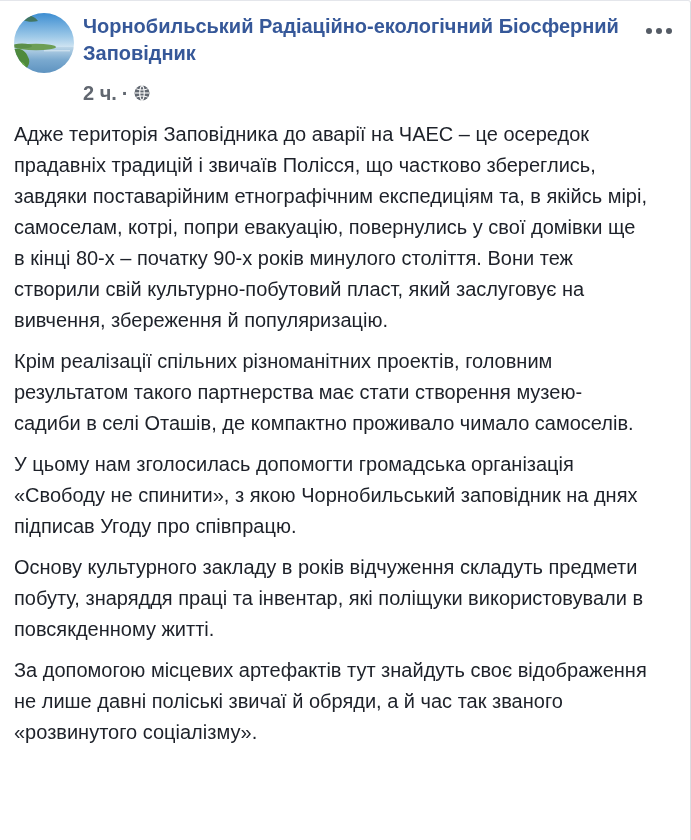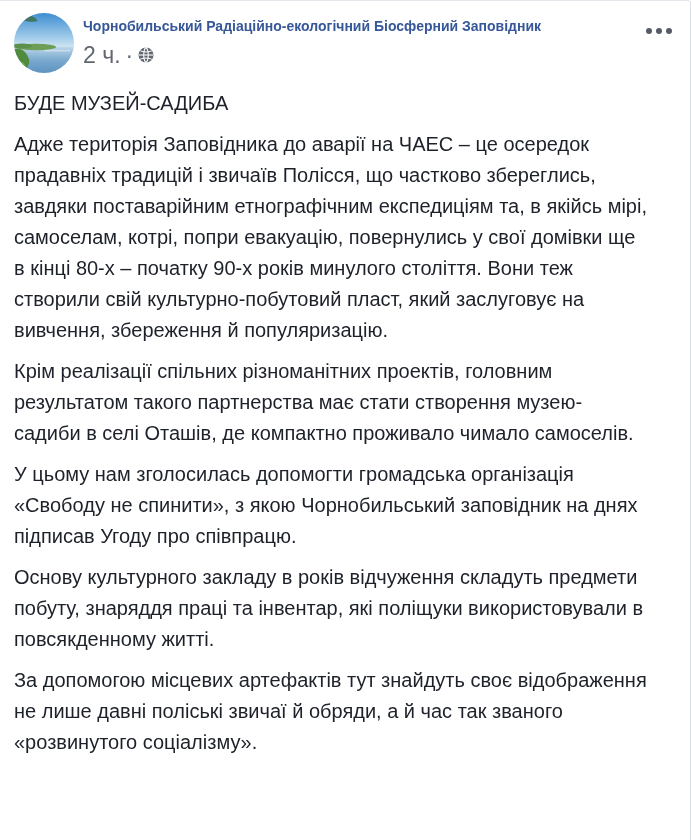--- a/index.html
+++ b/index.html
@@ -33,34 +33,35 @@
     cursor: pointer;
   }
   .avatar svg { display: block; }
   .header-text {
     margin-left: 9px;
     min-width: 0;
   }
   .author {
     display: inline-block;
     color: #365899;
-    font-size: 14px;
+    font-size: 20px;
     line-height: 27px;
     font-weight: bold;
     text-decoration: none;
     cursor: pointer;
     max-width: 545px;
   }
   .meta {
     display: flex;
     align-items: center;
-    margin-top: 4px;
+    margin-top: 15px;
     color: #616770;
-    font-size: 23px;
+    font-size: 20px;
     line-height: 22px;
+    font-weight: bold;
   }
   .meta .time {
     color: #616770;
     text-decoration: none;
     cursor: pointer;
   }
   .meta .sep {
     margin: 0 5px;
   }
   .globe {
@@ -152,21 +153,20 @@
       <span style="display:flex;">
         <i></i>
           <i></i>
           <i></i>
       </span>
     </div>
 
   </div>
 
   <div class="post-body">
-    <p>БУДЕ МУЗЕЙ-САДИБА</p>
     <p>Адже територія Заповідника до аварії на ЧАЕС – це осередок прадавніх традицій і звичаїв Полісся, що частково збереглись, завдяки поставарійним етнографічним експедиціям та, в якійсь мірі, самоселам, котрі, попри евакуацію, повернулись у свої домівки ще в кінці 80-х – початку 90-х років минулого століття. Вони теж створили свій культурно-побутовий пласт, який заслуговує на вивчення, збереження й популяризацію.</p>
     <p>Крім реалізації спільних різноманітних проектів, головним результатом такого партнерства має стати створення музею-садиби в селі Оташів, де компактно проживало чимало самоселів.</p>
     <p>У цьому нам зголосилась допомогти громадська організація «Свободу не спинити», з якою Чорнобильський заповідник на днях підписав Угоду про співпрацю.</p>
     <p>Основу культурного закладу в років відчуження складуть предмети побуту, знаряддя праці та інвентар, які поліщуки використовували в повсякденному житті.</p>
     <p>За допомогою місцевих артефактів тут знайдуть своє відображення не лише давні поліські звичаї й обряди, а й час так званого «розвинутого соціалізму».</p>
 
   </div>
 
 </div>
 

